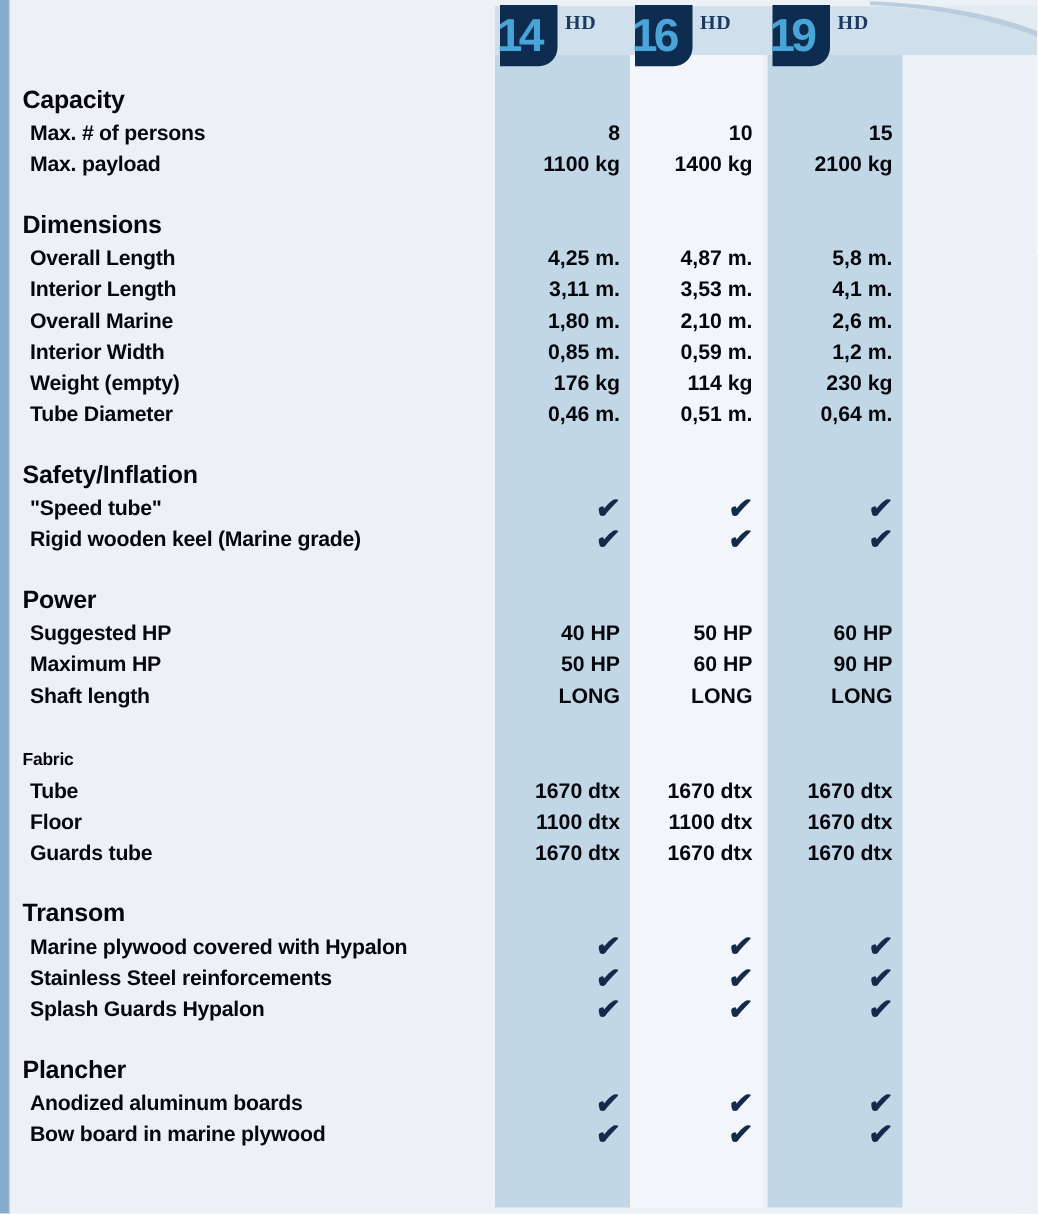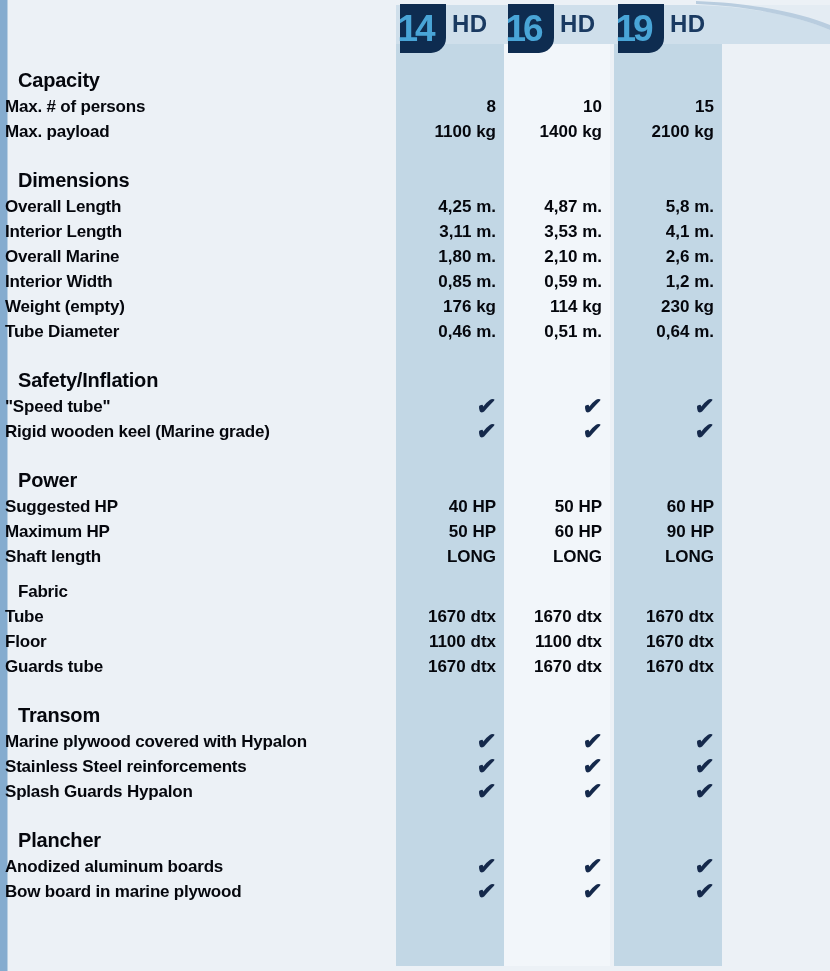--- a/index.html
+++ b/index.html
@@ -21,35 +21,35 @@
   .badge-wrap{position:absolute;top:4px;height:50px;}
   .bw-0{left:400px;} .bw-1{left:508px;} .bw-2{left:618px;}
   .badge{
     position:absolute;left:0;top:0;width:46px;height:49px;
     background:#0e2c50;border-radius:0 0 15px 0;
     color:#49a5d7;font-size:37px;font-weight:bold;letter-spacing:-3px;
     display:flex;align-items:center;justify-content:center;padding-right:16px;box-sizing:border-box;
   }
   .hd-label{
     position:absolute;left:52px;top:6px;
-    color:#1a3a61;font-size:24px;font-weight:bold;letter-spacing:0.5px;
+    color:#1a3a61;font-size:16px;font-weight:bold;letter-spacing:0.5px;font-family:Liberation Serif, serif;
   }
   
   .spec-table{position:absolute;left:0;top:44px;width:610px;}
   .section-header{
     margin-top:22px;height:28px;line-height:28px;
     padding-left:18px;font-size:20px;font-weight:bold;color:#05070d;letter-spacing:-0.2px;
   }
-  .section-header.small{margin-top:10px;height:25px;line-height:25px;font-size:17px;}
+  .section-header.small{margin-top:26px;height:25px;line-height:25px;font-size:14px;}
   .spec-row{
     display:grid;grid-template-columns:396px 108px 106px 112px;
     height:25px;line-height:25px;
   }
   .row-label{
-    padding-left:5px;font-size:17px;font-weight:bold;color:#05070d;letter-spacing:-0.2px;
+    padding-left:24px;font-size:17px;font-weight:bold;color:#05070d;letter-spacing:-0.2px;
     white-space:nowrap;overflow:hidden;
   }
   .row-value{
     text-align:right;padding-right:8px;
     font-size:17px;font-weight:bold;color:#05070d;white-space:nowrap;
   }
   .row-value.check{
     font-size:23px;color:#15294b;line-height:24px;
     transform:skewX(-6deg);
   }

